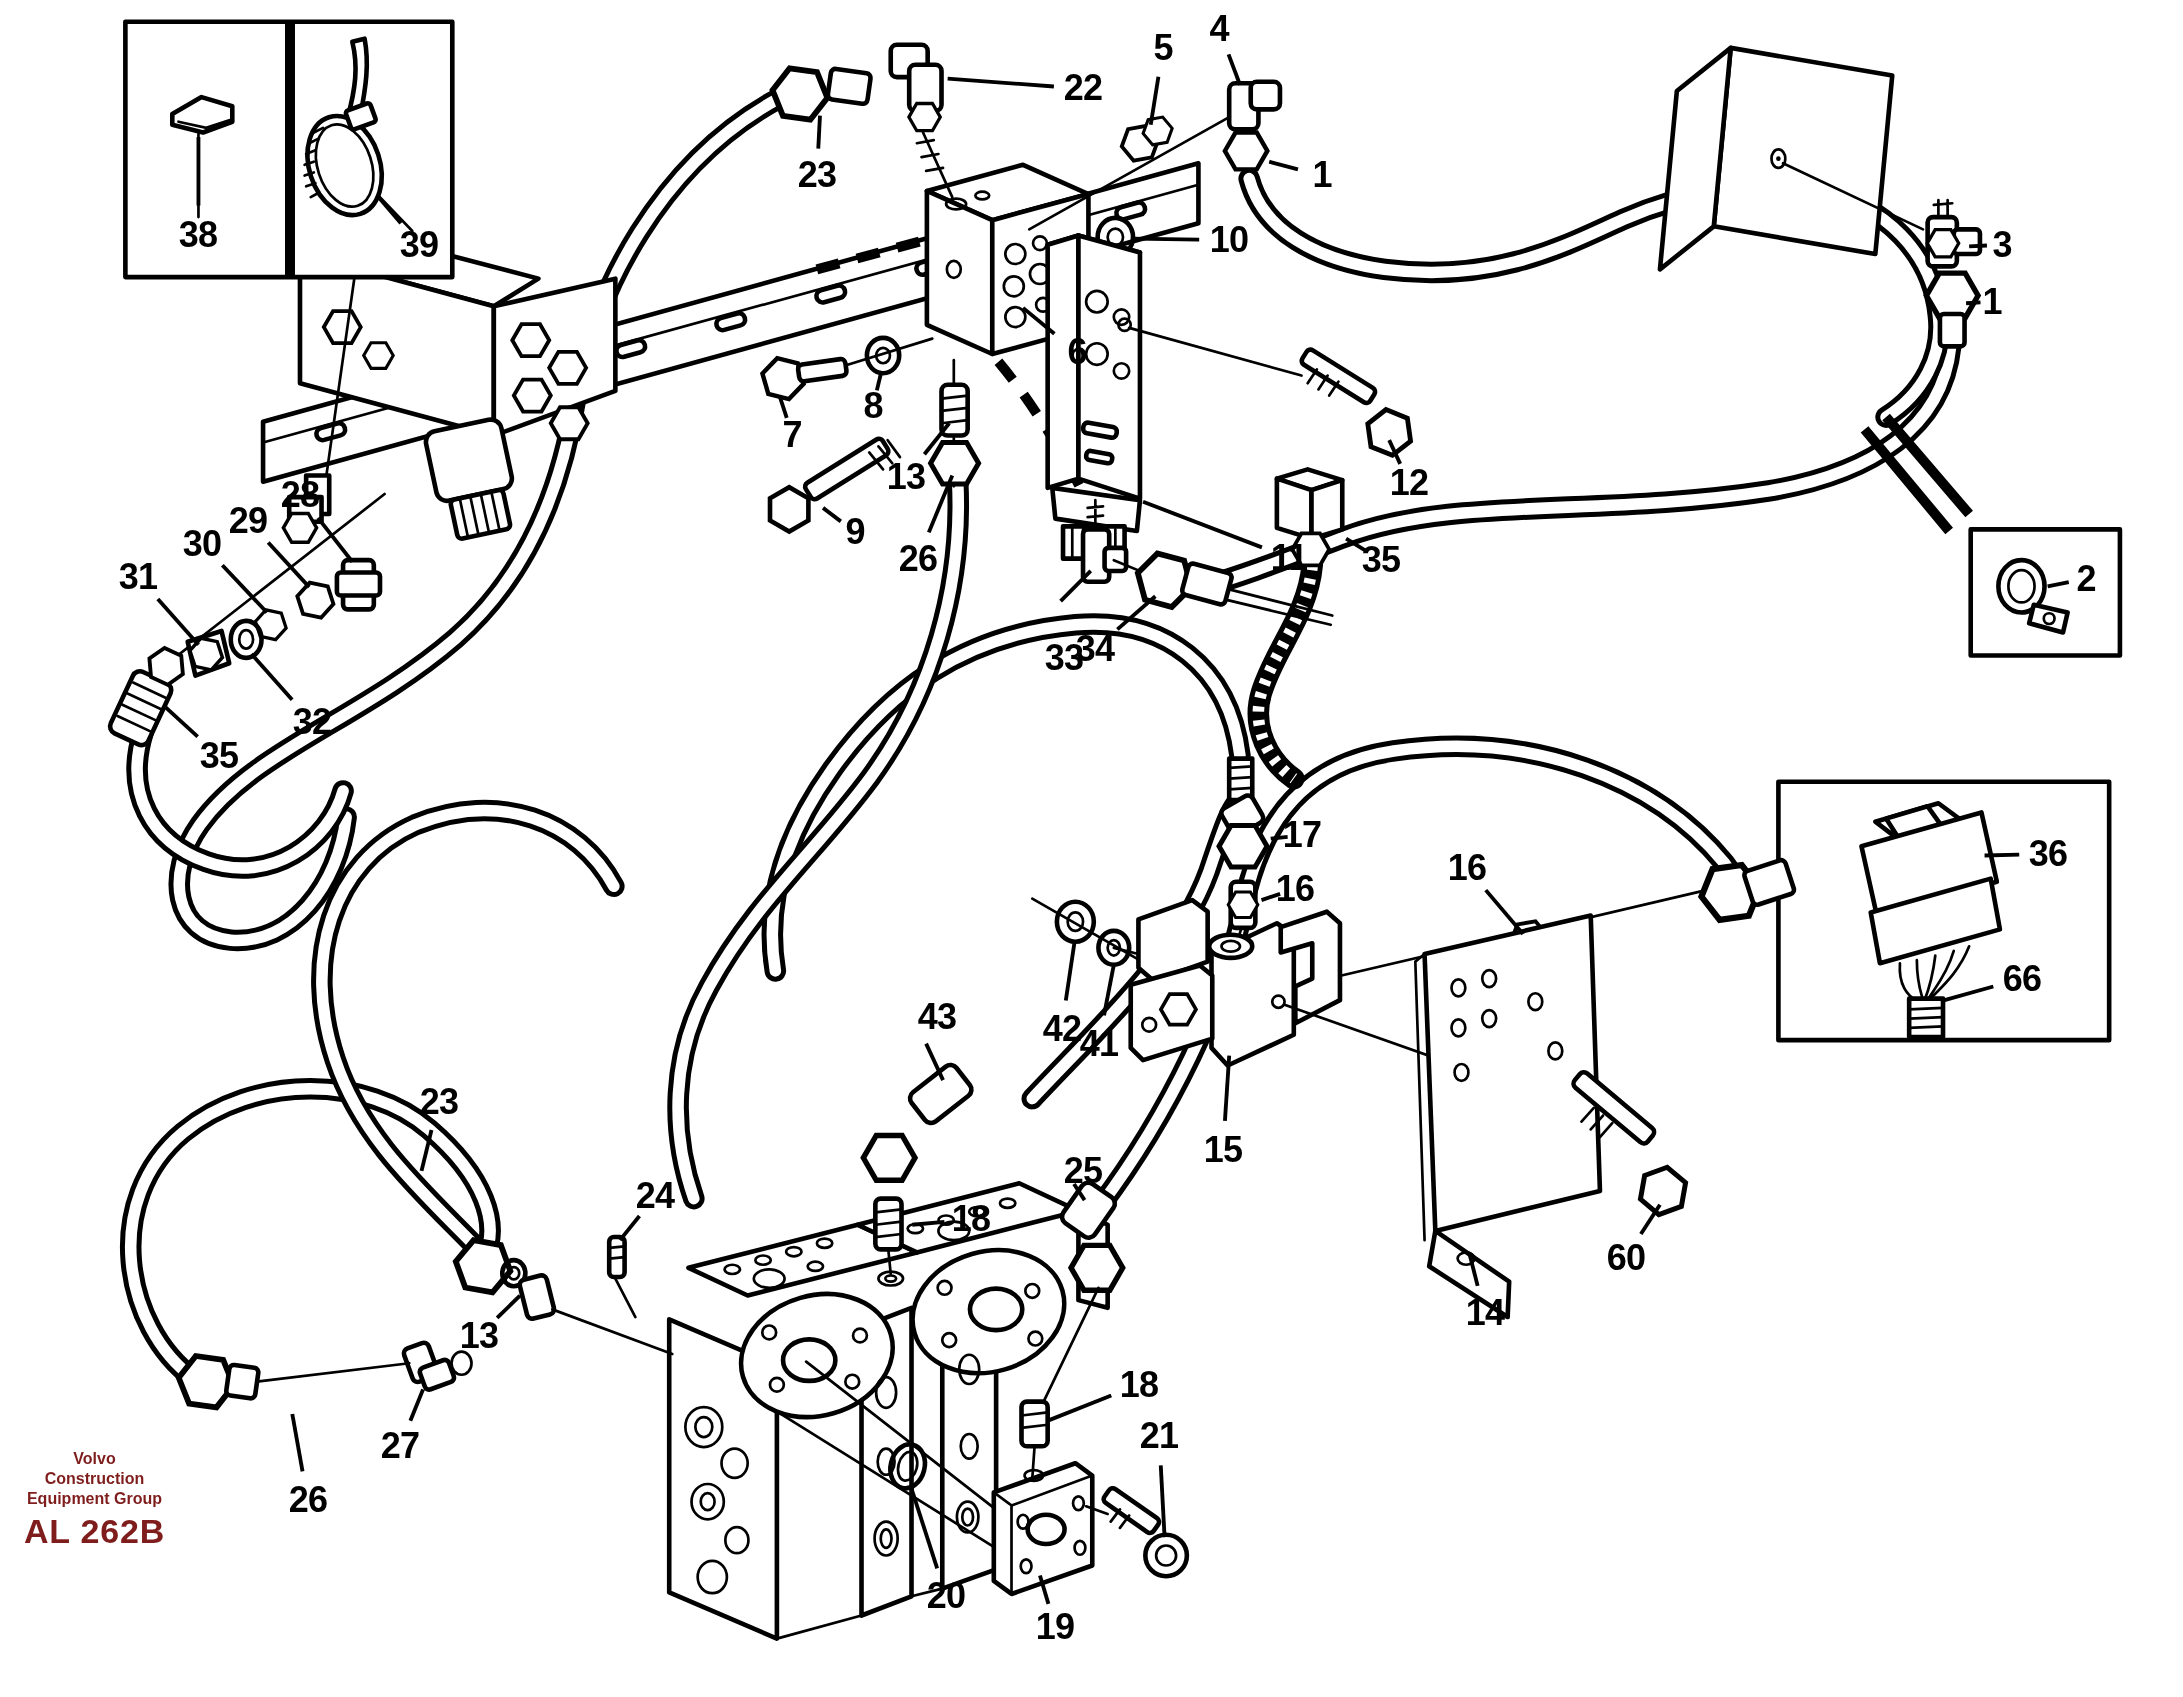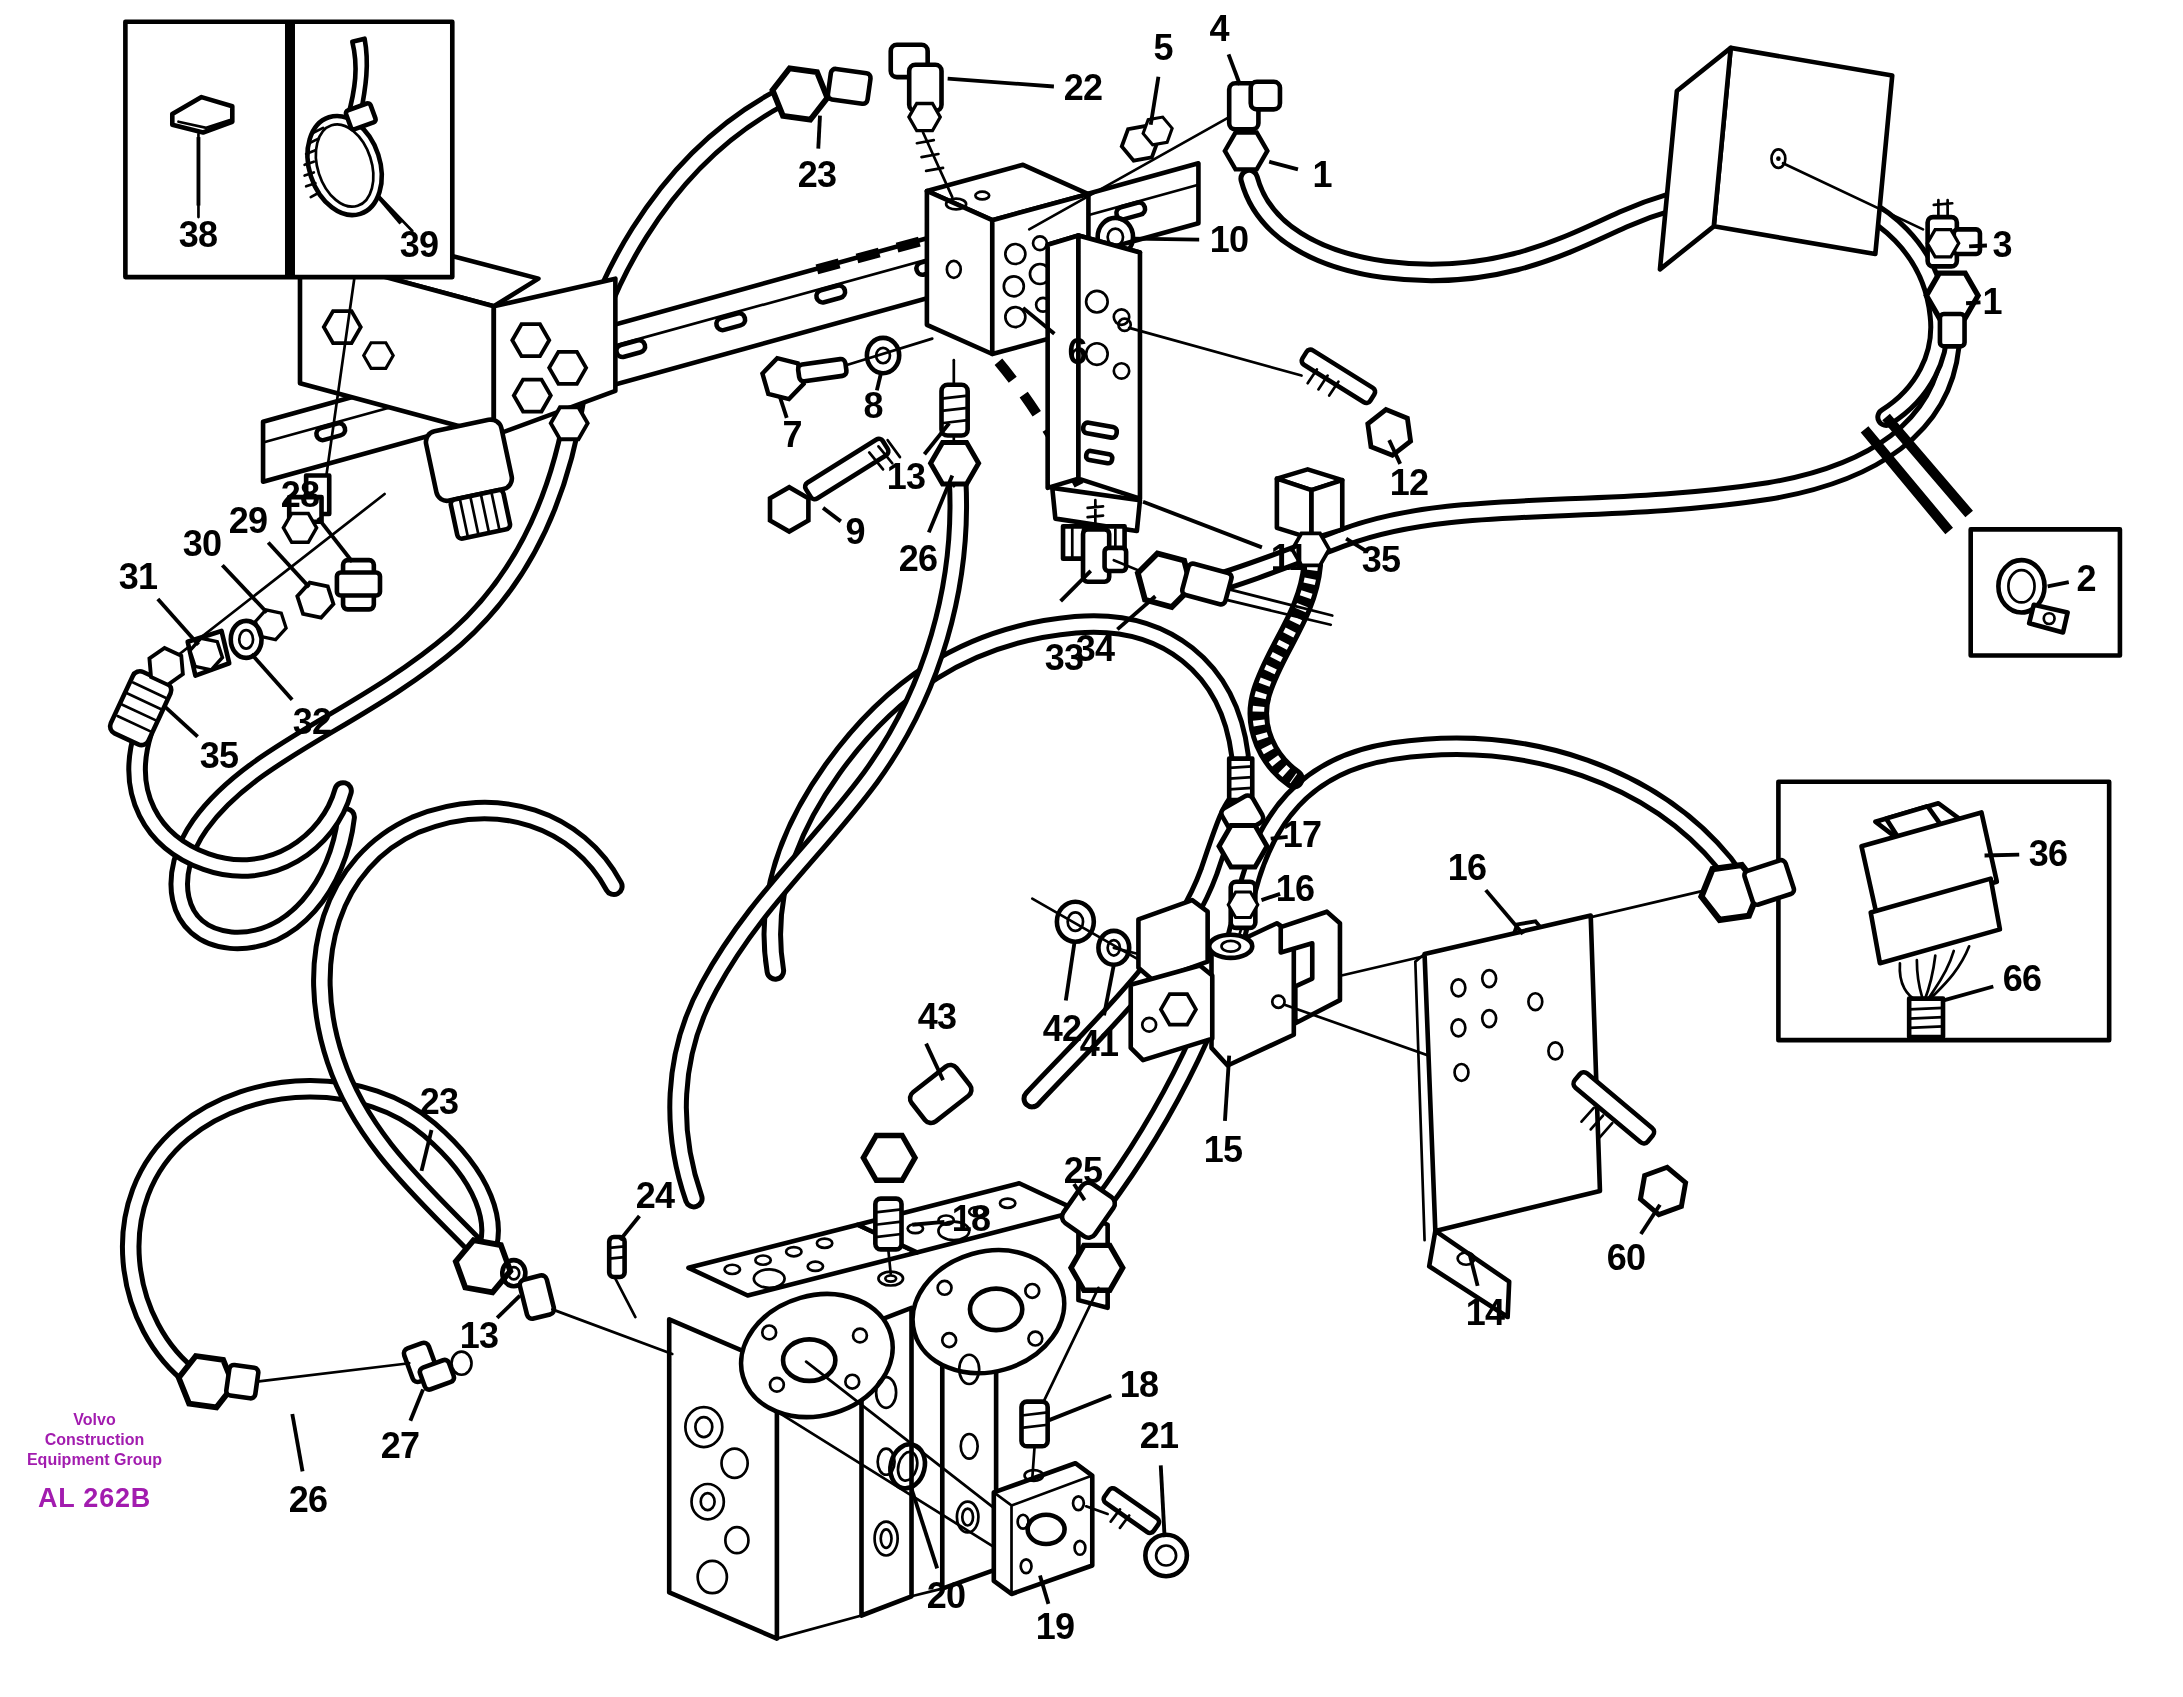--- a/index.html
+++ b/index.html
@@ -12,23 +12,23 @@
   .thk {fill:none;stroke:#000;stroke-width:13;stroke-linejoin:round;}
   .hoseO{fill:none;stroke:#000;stroke-width:28;stroke-linecap:round;}
   .hoseI{fill:none;stroke:#fff;stroke-width:15;stroke-linecap:round;}
   .ribI {fill:none;stroke:#fff;stroke-width:15;stroke-dasharray:7 11;stroke-linecap:butt;}
   .dash {fill:none;stroke:#000;stroke-width:13;stroke-dasharray:30 24;stroke-linecap:butt;}
   .hx  {fill:#fff;stroke:#000;stroke-width:5;}
   
   .callout{position:absolute;transform:translate(-50%,-50%);font-weight:bold;
            font-size:36px;line-height:1;color:#000;letter-spacing:-0.8px;white-space:nowrap;}
   
-  #footer{position:absolute;left:21.5px;top:1410px;width:146px;text-align:center;color:#a21caf;}
+  #footer{position:absolute;left:21.5px;top:1449px;width:146px;text-align:center;color:#7f1d1d;}
   #footer .b1,#footer .b2{font-size:16px;font-weight:bold;line-height:1.25;}
-  #footer .code{font-size:27px;font-weight:bold;margin-top:13px;letter-spacing:0.8px;}
+  #footer .code{font-size:34px;font-weight:bold;margin-top:3px;letter-spacing:0.8px;}
 </style>
 </head>
 <body>
 
 <div id="stage">
 
 <svg id="art" width="2183" height="1698" viewBox="0 0 2838 2207">
   <defs>
     <polygon id="hex" points="24,0 12,-20.8 -12,-20.8 -24,0 -12,20.8 12,20.8"></polygon>
     <path id="h1" d="M 1012,128 C 860,210 770,380 748,520 C 726,660 672,760 592,830 C 470,935 330,975 260,1072 C 215,1135 225,1215 300,1222 C 380,1228 440,1150 450,1062"></path>

